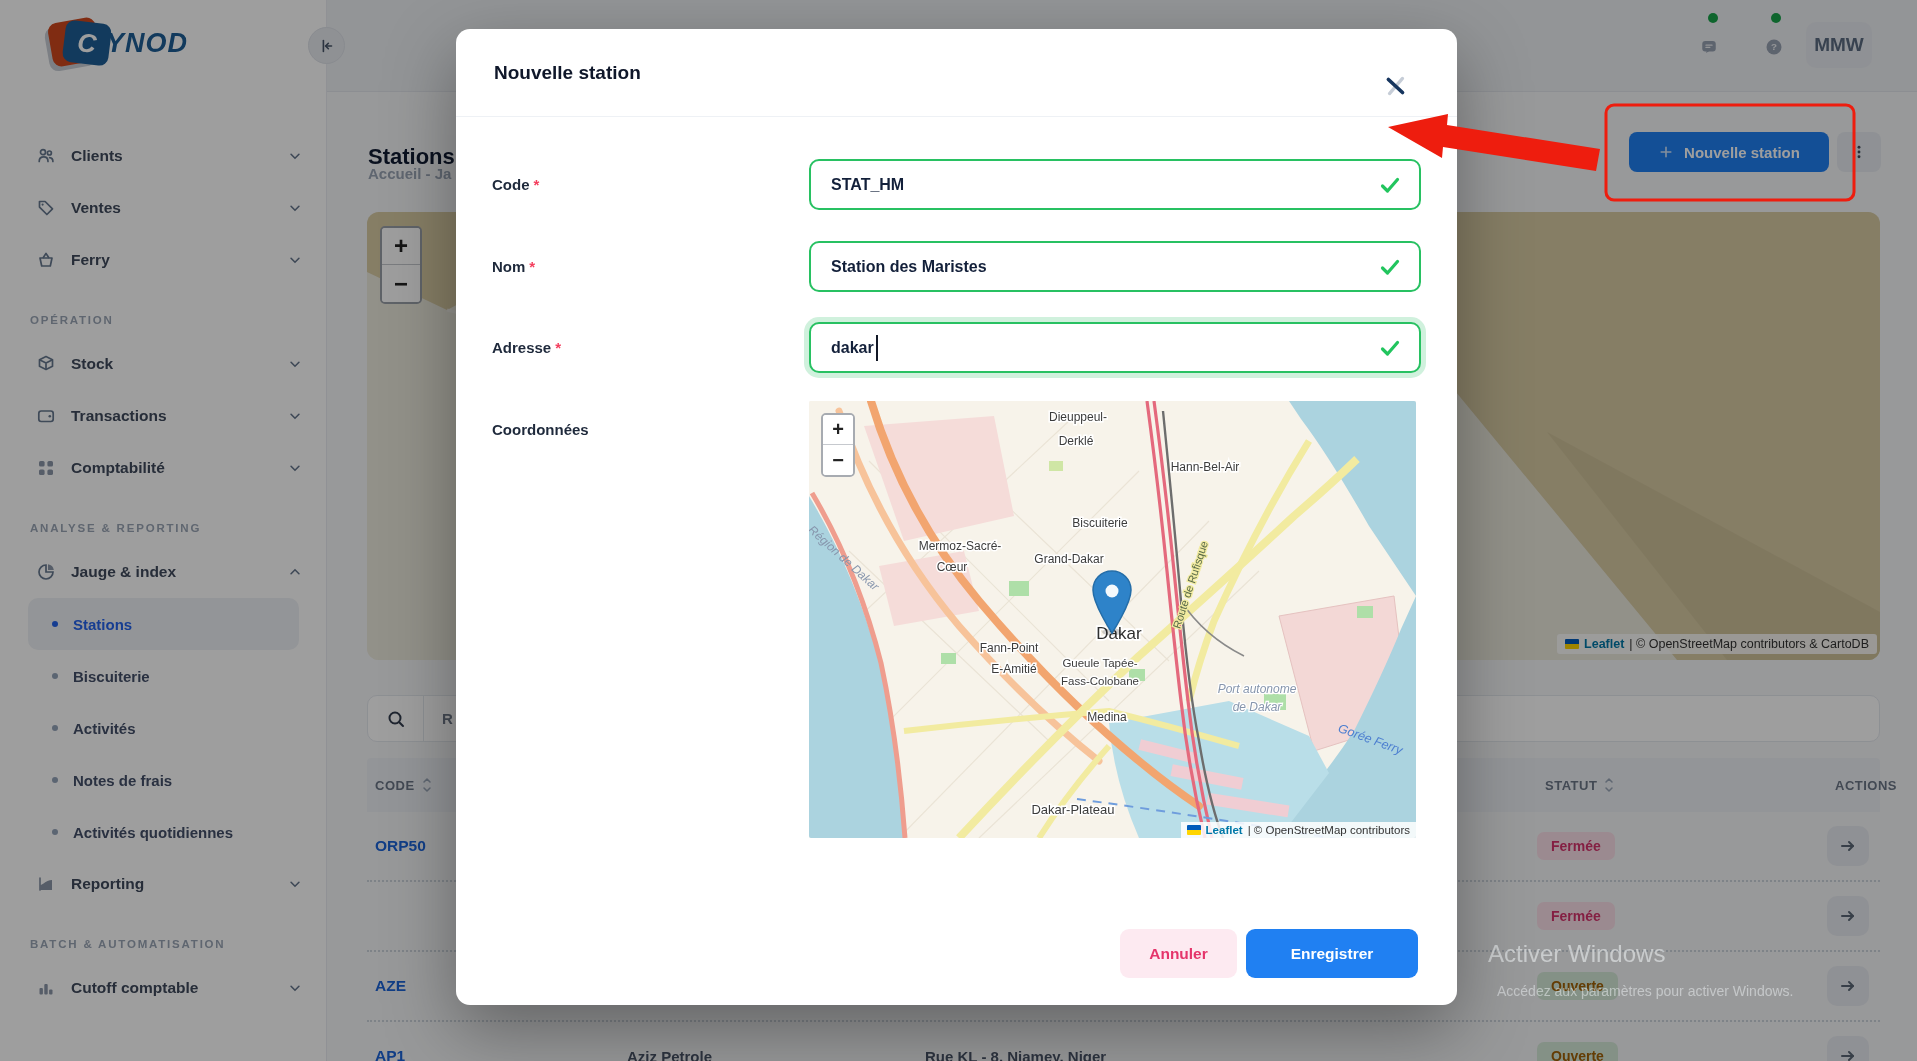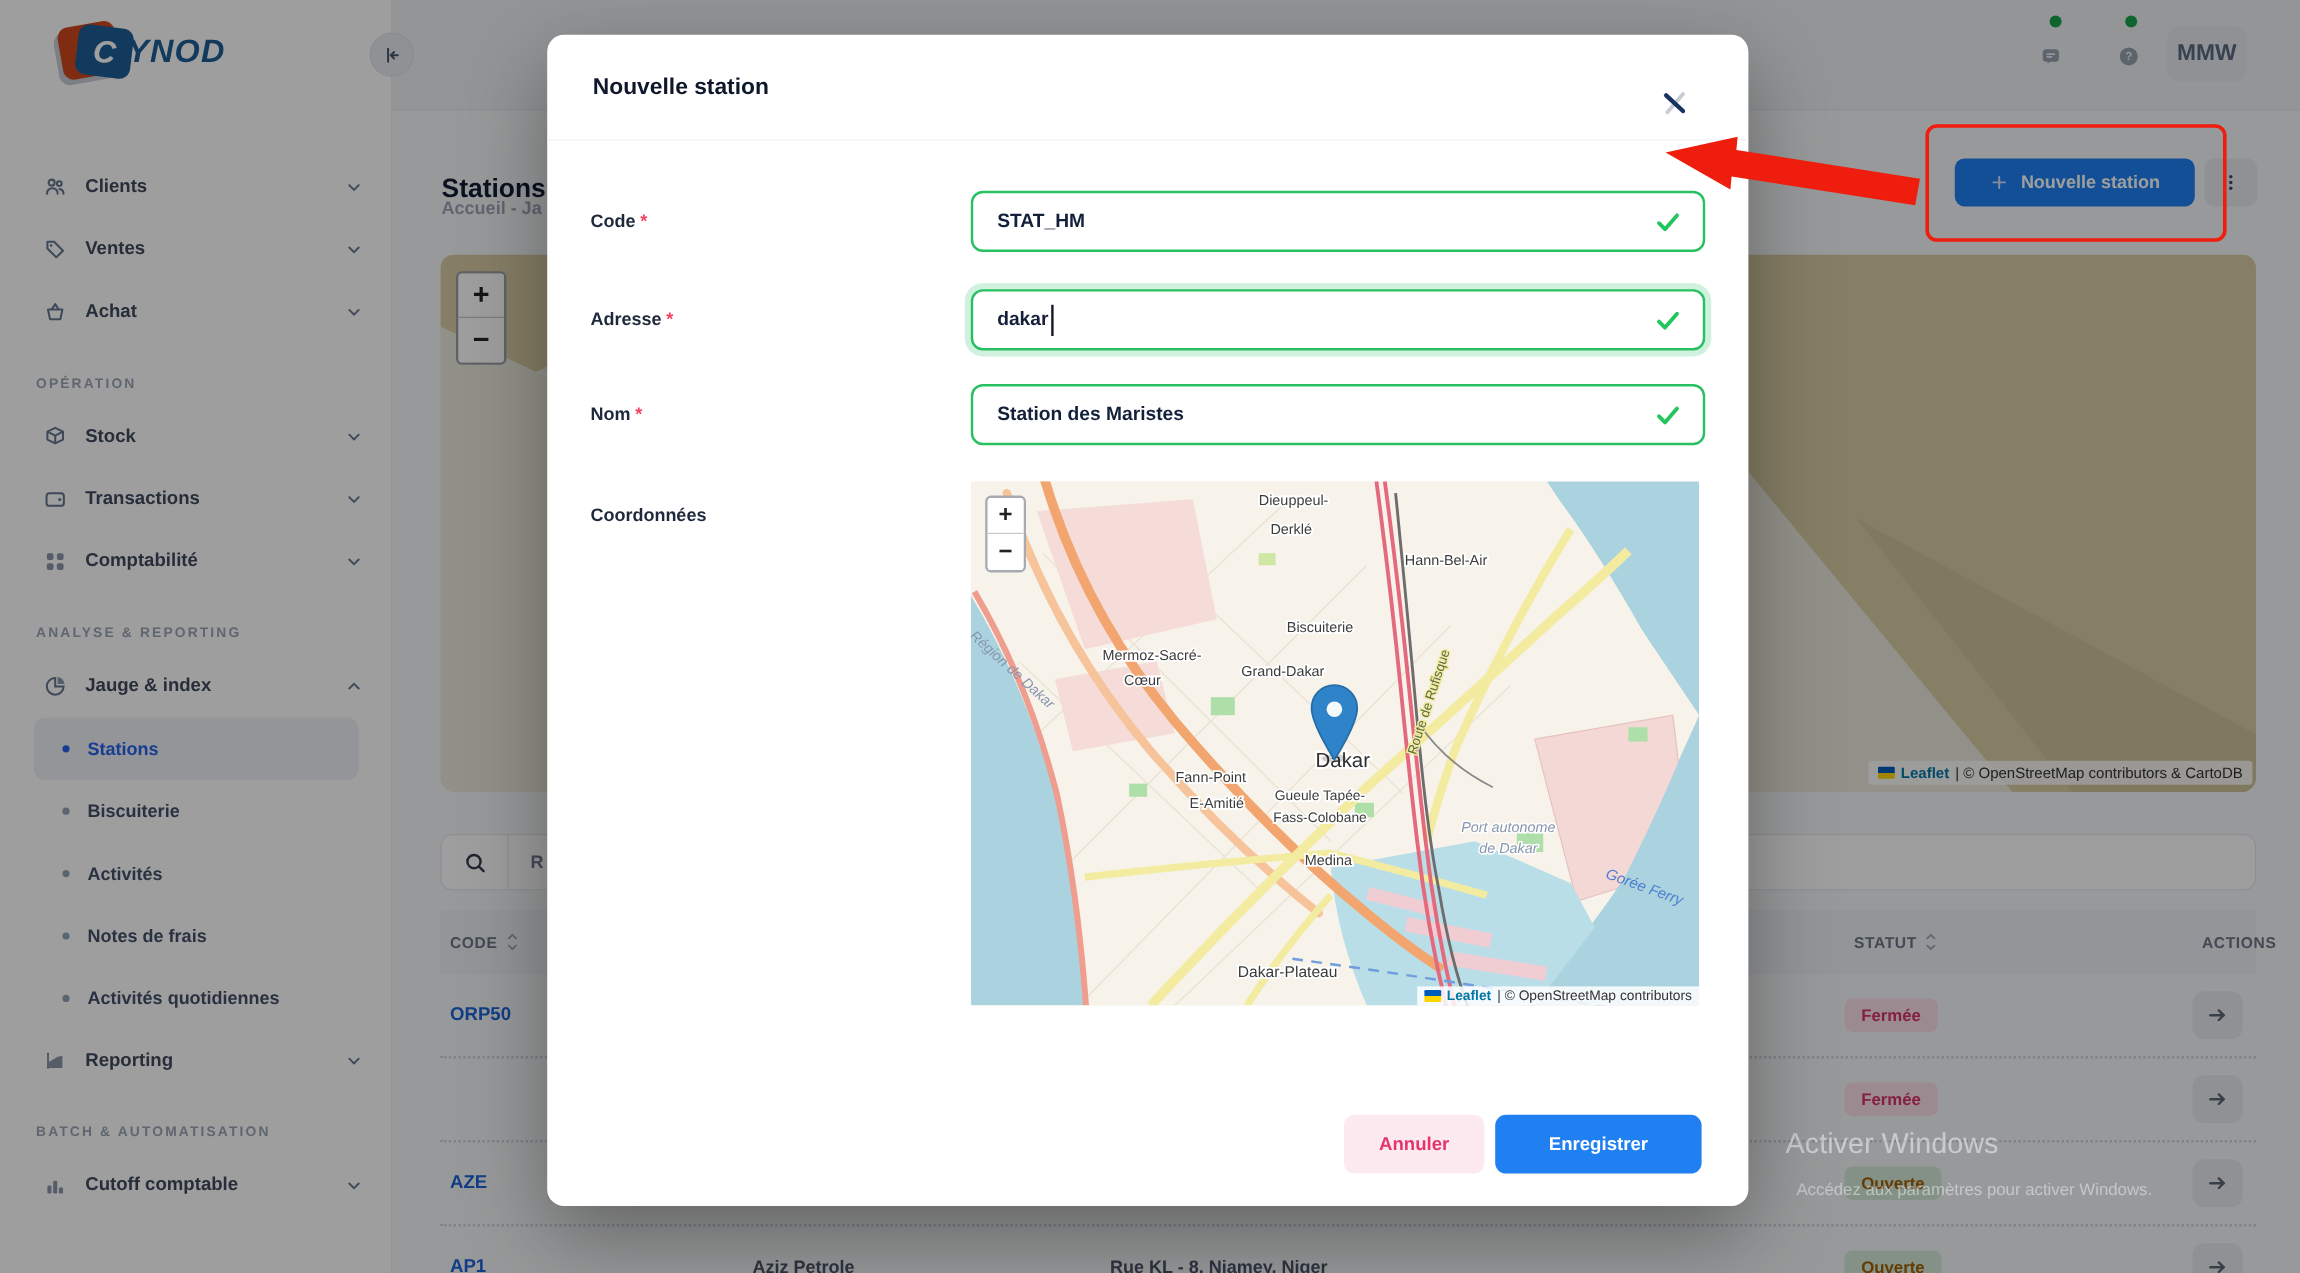--- a/index.html
+++ b/index.html
@@ -141,21 +141,21 @@
             </svg>
           </span>
       </div>
       <div class="nav-item">
         <span class="nav-ico">
             <svg width="20" height="20" viewBox="0 0 20 20" fill="none" stroke="#66788f" stroke-width="1.7" stroke-linejoin="round">
               <path d="M4 8h12l-1.7 8H5.7z"></path>
               <path d="M7 8l3-4.6L13 8"></path>
             </svg>
           </span>
-        <span class="nav-label">Achat</span>
+        <span class="nav-label">Ferry</span>
         <span class="nav-chev">
             <svg width="14" height="14" viewBox="0 0 16 16">
               <path d="M3.5 6l4.5 4.5L12.5 6" stroke="#64748b" stroke-width="1.8" fill="none" stroke-linecap="round"></path>
             </svg>
           </span>
       </div>
 
       <div class="sec-head">OPÉRATION</div>
       <div class="nav-item">
         <span class="nav-ico">
@@ -437,35 +437,35 @@
       <div class="m-row gap1">
         <div class="m-label"><span>Code</span><span class="req">*</span></div>
         <div class="m-input">
           <span class="val">STAT_HM</span>
           <svg class="check" width="22" height="22" viewBox="0 0 22 22" fill="none">
               <path d="M3.5 12l5 5L18.5 5.5" stroke="#22c55e" stroke-width="3.2" stroke-linecap="round" stroke-linejoin="round"></path>
             </svg>
         </div>
       </div>
 
+      <div class="m-row gap2">
+        <div class="m-label"><span>Nom</span><span class="req">*</span></div>
+        <div class="m-input">
+          <span class="val">Station des Maristes</span>
+          <svg class="check" width="22" height="22" viewBox="0 0 22 22" fill="none">
+              <path d="M3.5 12l5 5L18.5 5.5" stroke="#22c55e" stroke-width="3.2" stroke-linecap="round" stroke-linejoin="round"></path>
+            </svg>
+        </div>
+      </div>
+
       <div class="m-row gap3">
         <div class="m-label"><span>Adresse</span><span class="req">*</span></div>
         <div class="m-input focused">
           <span class="val">dakar</span>
             <span class="caret"></span>
-          <svg class="check" width="22" height="22" viewBox="0 0 22 22" fill="none">
-              <path d="M3.5 12l5 5L18.5 5.5" stroke="#22c55e" stroke-width="3.2" stroke-linecap="round" stroke-linejoin="round"></path>
-            </svg>
-        </div>
-      </div>
-
-      <div class="m-row gap2">
-        <div class="m-label"><span>Nom</span><span class="req">*</span></div>
-        <div class="m-input">
-          <span class="val">Station des Maristes</span>
           <svg class="check" width="22" height="22" viewBox="0 0 22 22" fill="none">
               <path d="M3.5 12l5 5L18.5 5.5" stroke="#22c55e" stroke-width="3.2" stroke-linecap="round" stroke-linejoin="round"></path>
             </svg>
         </div>
       </div>
 
       <div class="m-row">
         <div class="m-label top"><span>Coordonnées</span></div>
         <div class="m-map">
           <svg width="607" height="437" viewBox="0 0 607 437">

